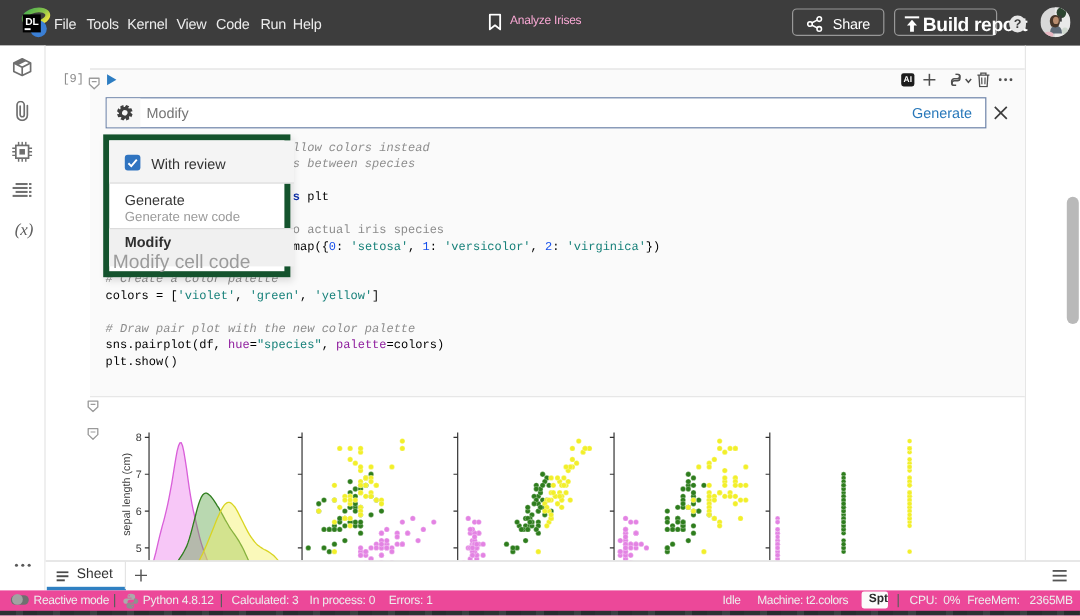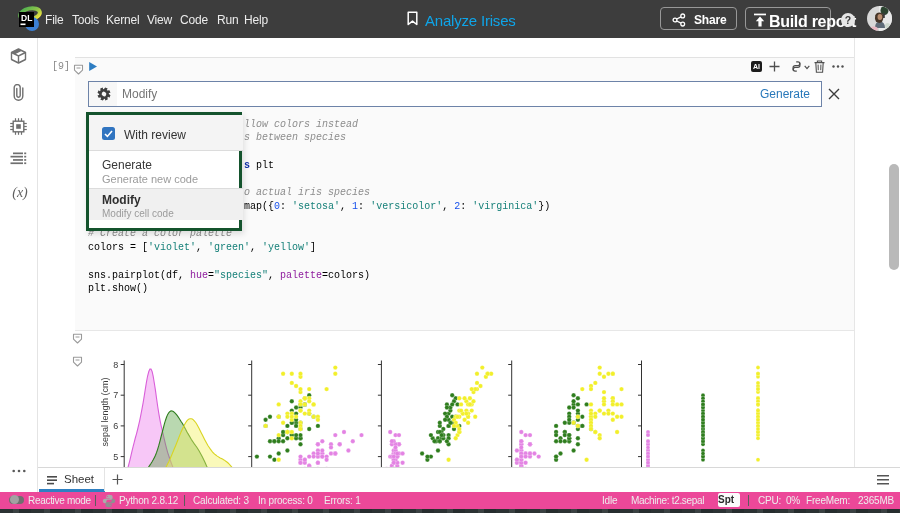--- a/index.html
+++ b/index.html
@@ -27,31 +27,31 @@
       <span class="abs" style="left:72px">Tools</span>
       <span class="abs" style="left:106px">Kernel</span>
       <span class="abs" style="left:147px">View</span>
       <span class="abs" style="left:180px">Code</span>
       <span class="abs" style="left:217px">Run</span>
       <span class="abs" style="left:244px">Help</span>
   </div>
   <svg class="abs" style="left:406px;top:11px" width="13" height="15" viewBox="0 0 13 15">
     <path d="M2.2 1.2 h8.6 v12.3 l-4.3 -3.4 l-4.3 3.4 Z" fill="none" stroke="#fff" stroke-width="1.5" stroke-linejoin="round"></path>
   </svg>
-  <div class="abs" style="left:425px;top:12px;color:#0ea5e9;font-size:15px;font-weight:500;letter-spacing:-.2px">Analyze Irises</div>
+  <div class="abs" style="left:425px;top:12px;color:#f9a8d4;font-size:10px;font-weight:500;letter-spacing:-.2px">Analyze Irises</div>
 
   <div class="abs" style="left:660px;top:7px;width:77px;height:23px;border:1px solid #989898;border-radius:4px;color:#fff">
     <svg class="abs" style="left:11px;top:4.5px" width="14" height="14" viewBox="0 0 14 14">
       <circle cx="3" cy="7" r="1.9" fill="none" stroke="#fff" stroke-width="1.3"></circle>
       <circle cx="10.7" cy="2.9" r="1.9" fill="none" stroke="#fff" stroke-width="1.3"></circle>
       <circle cx="10.7" cy="11.1" r="1.9" fill="none" stroke="#fff" stroke-width="1.3"></circle>
       <line x1="4.7" y1="6" x2="9" y2="3.8" stroke="#fff" stroke-width="1.3"></line>
       <line x1="4.7" y1="8" x2="9" y2="10.2" stroke="#fff" stroke-width="1.3"></line>
     </svg>
-    <span class="abs" style="left:33px;top:4.5px;font-size:12px;font-weight:bold;letter-spacing:-.2px;white-space:nowrap">Share</span>
+    <span class="abs" style="left:33px;top:4.5px;font-size:12px;font-weight:normal;letter-spacing:-.2px;white-space:nowrap">Share</span>
   </div>
   <div class="abs" style="left:745px;top:7px;width:86px;height:23px;border:1px solid #989898;border-radius:4px;color:#fff">
     <svg class="abs" style="left:7px;top:4.5px" width="14" height="14" viewBox="0 0 14 14">
       <rect x="1" y="0.6" width="12" height="1.7" fill="#fff"></rect>
       <path d="M7 3.4 L11.2 8.2 H8.6 V13.4 H5.4 V8.2 H2.8 Z" fill="#fff"></path>
     </svg>
     <span class="abs" style="left:23px;top:4.5px;font-size:16px;font-weight:bold;letter-spacing:-.3px;white-space:nowrap">Build report</span>
   </div>
   <div class="abs" style="left:841px;top:12.5px;width:14px;height:14px;border-radius:50%;background:#e6e6e6;color:#3a3a3a;font-size:10.5px;font-weight:bold;text-align:center;line-height:14px">?</div>
   <svg class="abs" style="left:867px;top:5.5px" width="25" height="25" viewBox="0 0 25 25">
@@ -149,53 +149,54 @@
   <circle cx="1.5" cy="1.5" r="1.2" fill="#4f4f4f"></circle>
     <circle cx="6" cy="1.5" r="1.2" fill="#4f4f4f"></circle>
     <circle cx="10.5" cy="1.5" r="1.2" fill="#4f4f4f"></circle>
 </svg>
 
 <div class="abs mono" style="left:88px;top:117.6px;font-size:10px;line-height:13.72px;color:#000;white-space:pre">                          <span style="color:#8c8c8c;font-style:italic">llow colors instead</span>
                           <span style="color:#8c8c8c;font-style:italic">s between species</span>
 
                           <span style="color:#0d2fa8;font-weight:bold">s</span> plt
 
-                          <span style="color:#8c8c8c;font-style:italic">o actual iris species</span>
+                          <span style="color:#8c8c8c;">o actual iris species</span>
                           map({<span style="color:#1750eb">0</span>: <span style="color:#168079">'setosa'</span>, <span style="color:#1750eb">1</span>: <span style="color:#168079">'versicolor'</span>, <span style="color:#1750eb">2</span>: <span style="color:#168079">'virginica'</span>})
 
 <span style="color:#8c8c8c;font-style:italic"># Create a color palette</span>
 colors = [<span style="color:#168079">'violet'</span>, <span style="color:#168079">'green'</span>, <span style="color:#168079">'yellow'</span>]
 
+<span style="color:#8c8c8c;font-style:italic"># Draw pair plot with the new color palette</span>
 sns.pairplot(df, <span style="color:#8f1d9e">hue</span>=<span style="color:#168079">"species"</span>, <span style="color:#8f1d9e">palette</span>=colors)
 plt.show()</div>
 
 <div class="abs" style="left:88px;top:81px;width:734px;height:26px;background:#fff;border:1px solid #6d83a8">
   <div class="abs" style="left:0;top:0;width:28px;height:24px;background:#f7f7f7"></div>
   <svg class="abs" style="left:8px;top:5px" width="14" height="14" viewBox="0 0 14 14">
     <path d="M13.46 5.66 L13.46 8.34 L11.80 7.99 A4.9 4.9 0 0 1 11.56 8.80 L12.52 10.62 L10.62 12.52 L9.69 11.10 A4.9 4.9 0 0 1 8.95 11.50 L8.34 13.46 L5.66 13.46 L6.01 11.80 A4.9 4.9 0 0 1 5.20 11.56 L3.38 12.52 L1.48 10.62 L2.90 9.69 A4.9 4.9 0 0 1 2.50 8.95 L0.54 8.34 L0.54 5.66 L2.20 6.01 A4.9 4.9 0 0 1 2.44 5.20 L1.48 3.38 L3.38 1.48 L4.31 2.90 A4.9 4.9 0 0 1 5.05 2.50 L5.66 0.54 L8.34 0.54 L7.99 2.20 A4.9 4.9 0 0 1 8.80 2.44 L10.62 1.48 L12.52 3.38 L11.10 4.31 A4.9 4.9 0 0 1 11.50 5.05 Z M9.30 7.00 A2.3 2.3 0 1 0 4.70 7.00 A2.3 2.3 0 1 0 9.30 7.00 Z" fill="#3f3f3f" fill-rule="evenodd" transform="rotate(22.5 7 7)"></path>
   </svg>
   <div class="abs" style="left:33px;top:5px;font-size:12px;color:#757575">Modify</div>
   <div class="abs" style="right:11px;top:5px;font-size:12px;color:#2878ba">Generate</div>
 </div>
 <svg class="abs" style="left:828px;top:88px" width="12" height="12" viewBox="0 0 12 12">
     <path d="M1 1 L11 11 M11 1 L1 11" stroke="#3c3c3c" stroke-width="1.4"></path>
   </svg>
 
-<div class="abs" style="left:86px;top:112px;width:156px;height:119px;background:#fff;border:3px solid #14532d;box-shadow:2px 3px 6px rgba(0,0,0,0.12)">
+<div class="abs" style="left:86px;top:112px;width:156px;height:119px;background:#fff;border:5px solid #14532d;box-shadow:2px 3px 6px rgba(0,0,0,0.12)">
   <div class="abs" style="left:0;top:0;width:154px;height:36px;background:#f4f4f4;border-bottom:1px solid #dcdcdc"></div>
   <div class="abs" style="left:13px;top:12px;width:13px;height:13px;background:#3074c0;border-radius:2.5px"></div>
   <svg class="abs" style="left:15px;top:15px" width="9" height="8" viewBox="0 0 9 8">
       <path d="M1 4 L3.4 6.4 L8 1" fill="none" stroke="#fff" stroke-width="1.6"></path>
     </svg>
   <div class="abs" style="left:35px;top:12.5px;font-size:12px;color:#333">With review</div>
   <div class="abs" style="left:13px;top:43px;font-size:12px;color:#383838">Generate</div>
   <div class="abs" style="left:13px;top:58px;font-size:11px;color:#9b9b9b">Generate new code</div>
   <div class="abs" style="left:0;top:73px;width:154px;height:32px;background:#f0f0f0;border-top:1px solid #dcdcdc"></div>
   <div class="abs" style="left:13px;top:78px;font-size:12px;color:#2f2f2f;font-weight:bold">Modify</div>
-  <div class="abs" style="left:13px;top:93px;font-size:10px;color:#9b9b9b">Modify cell code</div>
+  <div class="abs" style="left:3px;top:93px;font-size:16px;color:#9b9b9b">Modify cell code</div>
 </div>
 
 <svg class="abs" style="left:71.5px;top:332.5px" width="11" height="11" viewBox="0 0 11 11">
 <path d="M1.5 1.2 H9.5 V6.2 L5.5 10 L1.5 6.2 Z" fill="#fff" stroke="#9a9a9a" stroke-width="1.1" stroke-linejoin="round"></path>
 <path d="M3.5 4 H7.5" stroke="#9a9a9a" stroke-width="1"></path>
   </svg>
 <svg class="abs" style="left:71.5px;top:356px" width="11" height="11" viewBox="0 0 11 11">
 <path d="M1.5 1.2 H9.5 V6.2 L5.5 10 L1.5 6.2 Z" fill="#fff" stroke="#9a9a9a" stroke-width="1.1" stroke-linejoin="round"></path>
 <path d="M3.5 4 H7.5" stroke="#9a9a9a" stroke-width="1"></path>
   </svg>
@@ -841,27 +842,27 @@
 
 <div class="abs" style="left:0;top:492px;width:900px;height:30px;background:#ec4899;color:#ededed;font-size:10px;letter-spacing:0">
   <div class="abs" style="left:9px;top:3.5px;width:15px;height:8px;border-radius:4px;background:#6f6f6f"></div>
   <div class="abs" style="left:9.5px;top:2.8px;width:9px;height:9px;border-radius:50%;background:#a2a2a2"></div>
   <div class="abs" style="left:28px;top:3px;letter-spacing:-.3px">Reactive mode</div>
   <div class="abs" style="left:95px;top:3px;width:1px;height:11px;background:#5c5c5c"></div>
   <svg class="abs" style="left:102px;top:1.5px" width="14" height="14" viewBox="0 0 14 14">
   <path d="M7 0.8 C4.8 0.8 4.3 1.8 4.3 2.8 V4.2 H7.6 V4.8 H3 C1.8 4.8 0.8 5.6 0.8 7 C0.8 8.5 1.8 9.2 3 9.2 H4.3 V7.6 C4.3 6.4 5.3 5.8 6.3 5.8 H9 C10 5.8 10.6 5 10.6 4 V2.8 C10.6 1.7 9.6 0.8 7 0.8 Z M5.6 1.9 A0.6 0.6 0 1 1 5.6 3.1 A0.6 0.6 0 0 1 5.6 1.9 Z" fill="#ababab"></path>
   <path d="M7 13.2 C9.2 13.2 9.7 12.2 9.7 11.2 V9.8 H6.4 V9.2 H11 C12.2 9.2 13.2 8.4 13.2 7 C13.2 5.5 12.2 4.8 11 4.8 H9.7 V6.4 C9.7 7.6 8.7 8.2 7.7 8.2 H5 C4 8.2 3.4 9 3.4 10 V11.2 C3.4 12.3 4.4 13.2 7 13.2 Z M8.4 12.1 A0.6 0.6 0 1 1 8.4 10.9 A0.6 0.6 0 0 1 8.4 12.1 Z" fill="#8f8f8f"></path>
 </svg>
-  <div class="abs" style="left:119px;top:3px;letter-spacing:-.2px">Python 2.8.12</div>
+  <div class="abs" style="left:119px;top:3px;letter-spacing:-.2px">Python 4.8.12</div>
   <div class="abs" style="left:184px;top:3px;width:1px;height:11px;background:#5c5c5c"></div>
   <div class="abs" style="left:193px;top:3px;letter-spacing:-.2px">Calculated: 3</div>
   <div class="abs" style="left:258px;top:3px;letter-spacing:-.2px">In process: 0</div>
   <div class="abs" style="left:324px;top:3px;letter-spacing:-.2px">Errors: 1</div>
   <div class="abs" style="left:602px;top:3px;letter-spacing:-.2px">Idle</div>
-  <div class="abs" style="left:631px;top:3px;letter-spacing:-.3px">Machine: t2.sepal</div>
-  <div class="abs" style="left:718px;top:1px;width:22px;height:14px;background:#fbfbfb;border-radius:2px;color:#2b2b2b;font-weight:bold;text-align:left;line-height:14px">Spt</div>
+  <div class="abs" style="left:631px;top:3px;letter-spacing:-.3px">Machine: t2.colors</div>
+  <div class="abs" style="left:718px;top:1px;width:22px;height:14px;background:#fbfbfb;border-radius:2px;color:#2b2b2b;font-weight:bold;text-align:right;line-height:14px">Spt</div>
   <div class="abs" style="left:748px;top:3px;width:1px;height:11px;background:#5c5c5c"></div>
   <div class="abs" style="left:758px;top:3px;letter-spacing:-.2px">CPU:</div>
   <div class="abs" style="left:786px;top:3px;letter-spacing:-.2px">0%</div>
   <div class="abs" style="left:806px;top:3px;letter-spacing:-.2px">FreeMem:</div>
   <div class="abs" style="left:858px;top:3px;letter-spacing:-.2px">2365MB</div>
 </div>
 <div class="abs" style="left:0;top:509px;width:900px;height:4px;background:repeating-linear-gradient(90deg,#2b3233 0 13px,#3a4142 13px 19px,#262d2e 19px 31px)"></div>
 
 </body></html>

